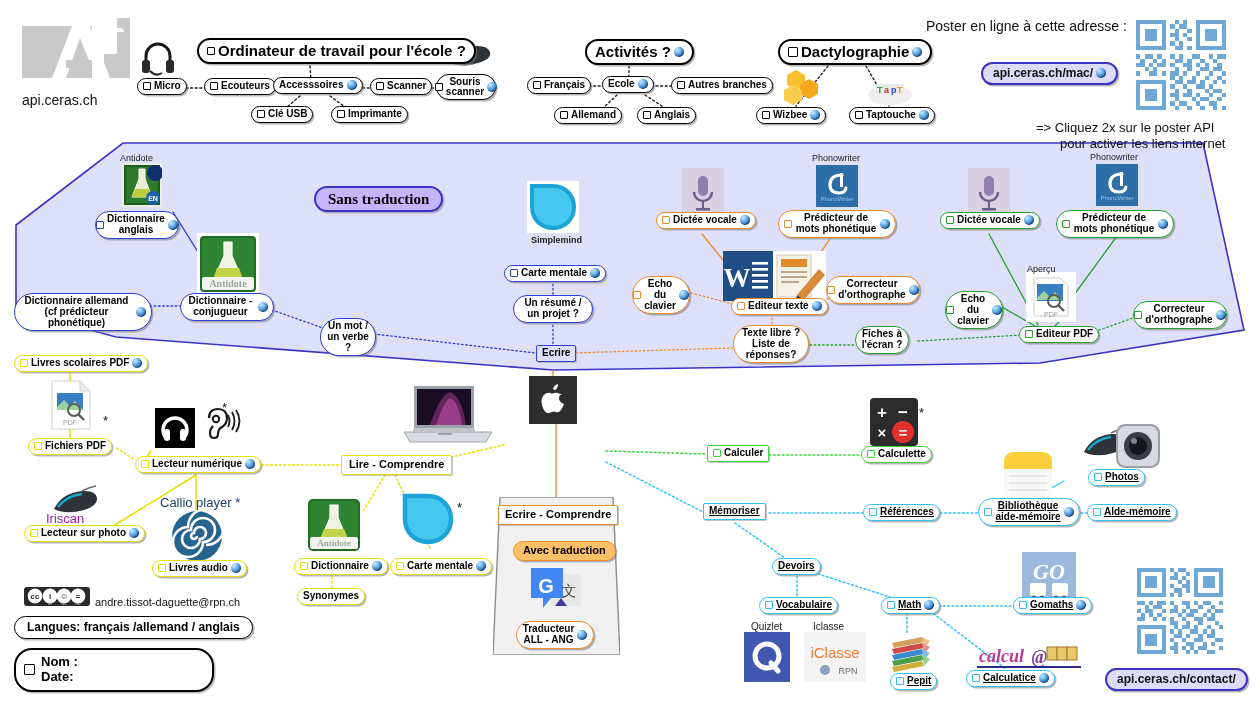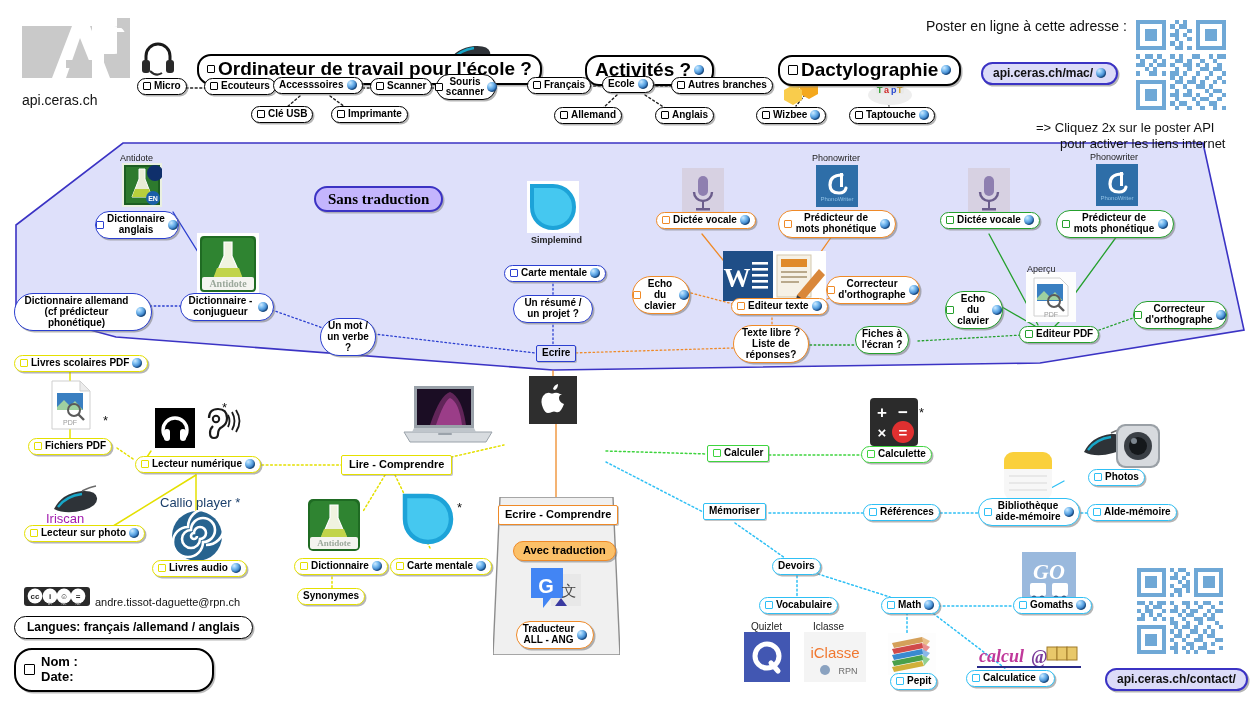--- a/index.html
+++ b/index.html
@@ -44,21 +44,21 @@
   
   .pill { border-radius: 999px; }
   .rect { border-radius: 2px; box-shadow: 1px 1px 0 rgba(140,140,140,0.5); }
 
   
   .c-black  { border-color:#000; }
   .c-blue   { border-color:#2b3fd0; }
   .c-orange { border-color:#ef8a28; }
   .c-green  { border-color:#25a02d; }
   .c-yellow { border-color:#e4e000; }
-  .c-cyan   { border-color:#2fc0f5; }
+  .c-cyan   { border-color:#2fc0f5;text-decoration:underline; }
   .c-ltgreen{ border-color:#3fd43f; }
 
   
   .cb {
     width: 8px; height: 8px;
     border: 1.4px solid #000;
     background: #fff;
     flex: 0 0 auto;
     border-radius: 1px;
   }
@@ -73,25 +73,24 @@
   .globe {
     width: 10px; height: 10px; flex:0 0 auto;
     border-radius: 50%;
     background:
       radial-gradient(circle at 32% 28%, #cfe9ff 0%, #7fc0f2 28%, #2e77c4 66%, #11457f 100%);
     box-shadow: inset -1px -1px 1px rgba(0,0,0,.35);
   }
 
   
   .big {
-    font-size: 19px;
+    font-size: 15px;
     padding: 3px 8px;
     border-width: 2px;
     border-radius: 14px;
-    margin-top: 16px;
   }
 
   
   .linkbtn {
     background: #dcdcf8;
     border: 2px solid #3b33c4;
     border-radius: 999px;
     color: #111;
     font-size: 12px;
     font-weight: bold;
@@ -338,21 +337,21 @@
       <span class="globe"></span>
   </div>
   <div class="node pill c-black" style="left:671px; top:77px;">
     <span class="cb"></span>
       <span class="lbl">Autres branches</span>
   </div>
   <div class="node pill c-black" style="left:554px; top:107px;">
     <span class="cb"></span>
       <span class="lbl">Allemand</span>
   </div>
-  <div class="node pill c-black" style="left:655px; top:107px;">
+  <div class="node pill c-black" style="left:637px; top:107px;">
     <span class="cb"></span>
       <span class="lbl">Anglais</span>
   </div>
 
   <div class="node pill big c-black" style="left:778px; top:39px;">
     <span class="cb" style="width:10px;height:10px;"></span>
     <span class="lbl">Dactylographie</span>
       <span class="globe"></span>
   </div>
   <div class="icon" style="left:782px; top:68px;">

